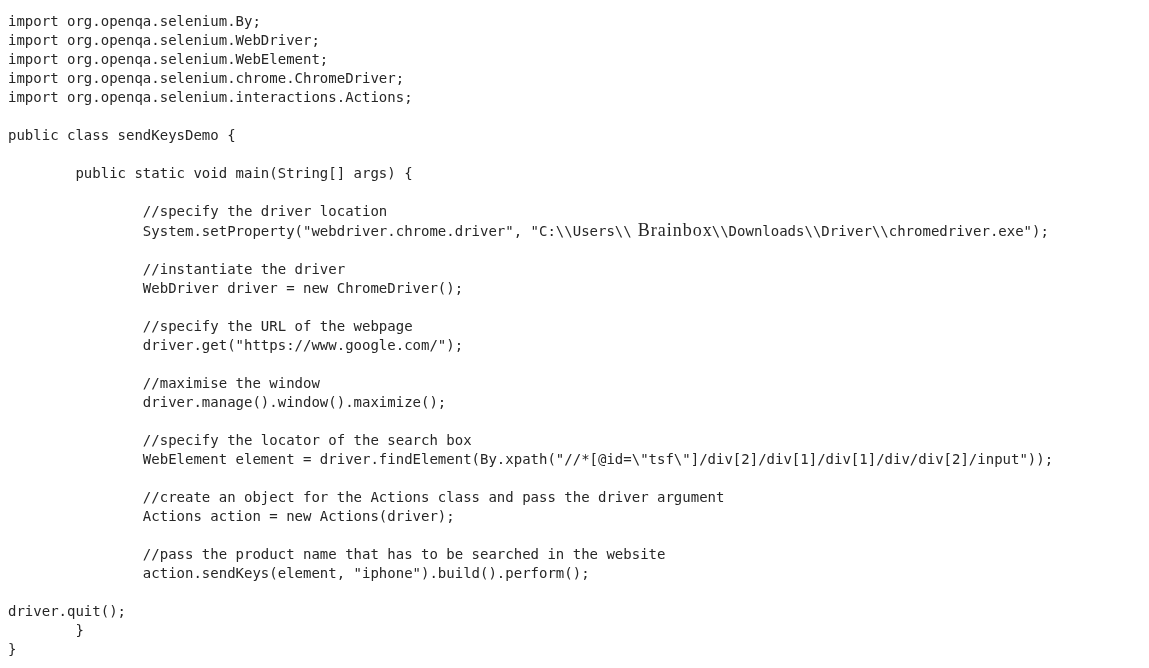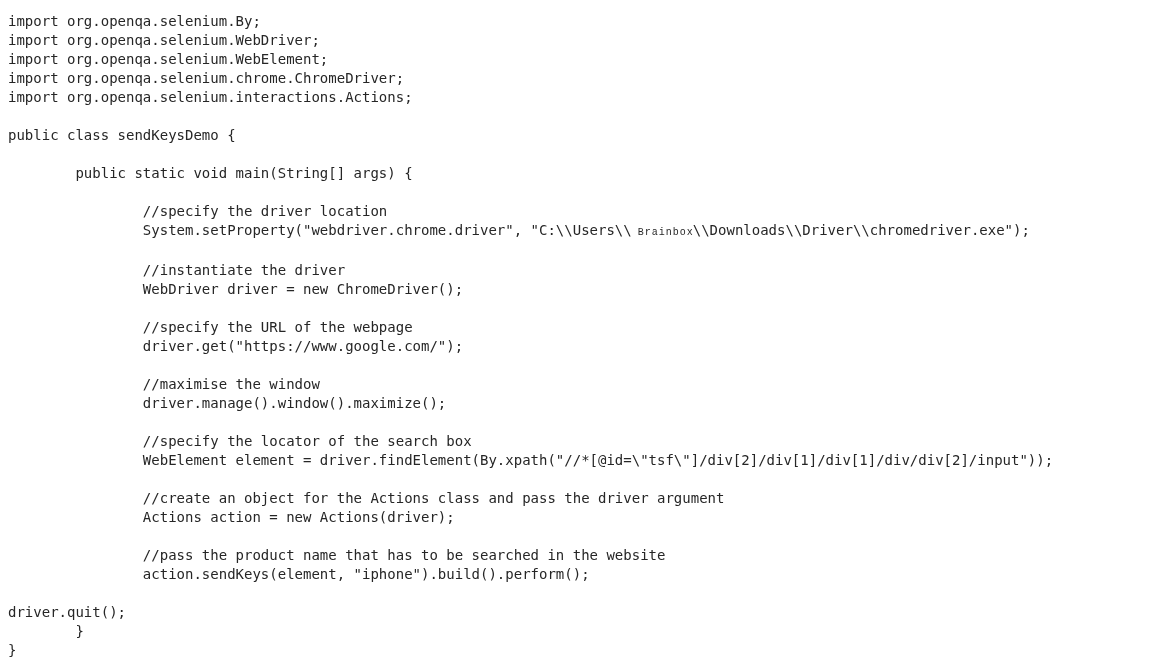--- a/index.html
+++ b/index.html
@@ -26,22 +26,22 @@
     white-space: pre;
   }
   .code-line {
     min-height: 19px;
     white-space: pre;
   }
   .seg-mono {
     font-family: "DejaVu Sans Mono", "Liberation Mono", monospace;
   }
   .seg-sans {
-    font-family: Liberation Mono, monospace;
-    font-size: 10px;
+    font-family: Liberation Serif, serif;
+    font-size: 18px;
     letter-spacing: 1px;
     padding-left: 6px;
     margin-right: -1px;
   }
 </style>
 </head>
 <body>
 
 <div class="page">
   <div class="code-canvas" id="code-lines"><div class="code-line"><span class="seg-mono">import org.openqa.selenium.By;</span></div><div class="code-line"><span class="seg-mono">import org.openqa.selenium.WebDriver;</span></div><div class="code-line"><span class="seg-mono">import org.openqa.selenium.WebElement;</span></div><div class="code-line"><span class="seg-mono">import org.openqa.selenium.chrome.ChromeDriver;</span></div><div class="code-line"><span class="seg-mono">import org.openqa.selenium.interactions.Actions;</span></div><div class="code-line"></div><div class="code-line"><span class="seg-mono">public class sendKeysDemo {</span></div><div class="code-line"></div><div class="code-line"><span class="seg-mono">        public static void main(String[] args) {</span></div><div class="code-line"></div><div class="code-line"><span class="seg-mono">                //specify the driver location</span></div><div class="code-line"><span class="seg-mono">                System.setProperty("webdriver.chrome.driver", "C:\\Users\\</span><span class="seg-sans">Brainbox</span><span class="seg-mono">\\Downloads\\Driver\\chromedriver.exe");</span></div><div class="code-line"></div><div class="code-line"><span class="seg-mono">                //instantiate the driver</span></div><div class="code-line"><span class="seg-mono">                WebDriver driver = new ChromeDriver();</span></div><div class="code-line"></div><div class="code-line"><span class="seg-mono">                //specify the URL of the webpage</span></div><div class="code-line"><span class="seg-mono">                driver.get("https://www.google.com/");</span></div><div class="code-line"></div><div class="code-line"><span class="seg-mono">                //maximise the window</span></div><div class="code-line"><span class="seg-mono">                driver.manage().window().maximize();</span></div><div class="code-line"></div><div class="code-line"><span class="seg-mono">                //specify the locator of the search box</span></div><div class="code-line"><span class="seg-mono">                WebElement element = driver.findElement(By.xpath("//*[@id=\"tsf\"]/div[2]/div[1]/div[1]/div/div[2]/input"));</span></div><div class="code-line"></div><div class="code-line"><span class="seg-mono">                //create an object for the Actions class and pass the driver argument</span></div><div class="code-line"><span class="seg-mono">                Actions action = new Actions(driver);</span></div><div class="code-line"></div><div class="code-line"><span class="seg-mono">                //pass the product name that has to be searched in the website</span></div><div class="code-line"><span class="seg-mono">                action.sendKeys(element, "iphone").build().perform();</span></div><div class="code-line"></div><div class="code-line"><span class="seg-mono">driver.quit();</span></div><div class="code-line"><span class="seg-mono">        }</span></div><div class="code-line"><span class="seg-mono">}</span></div></div>

